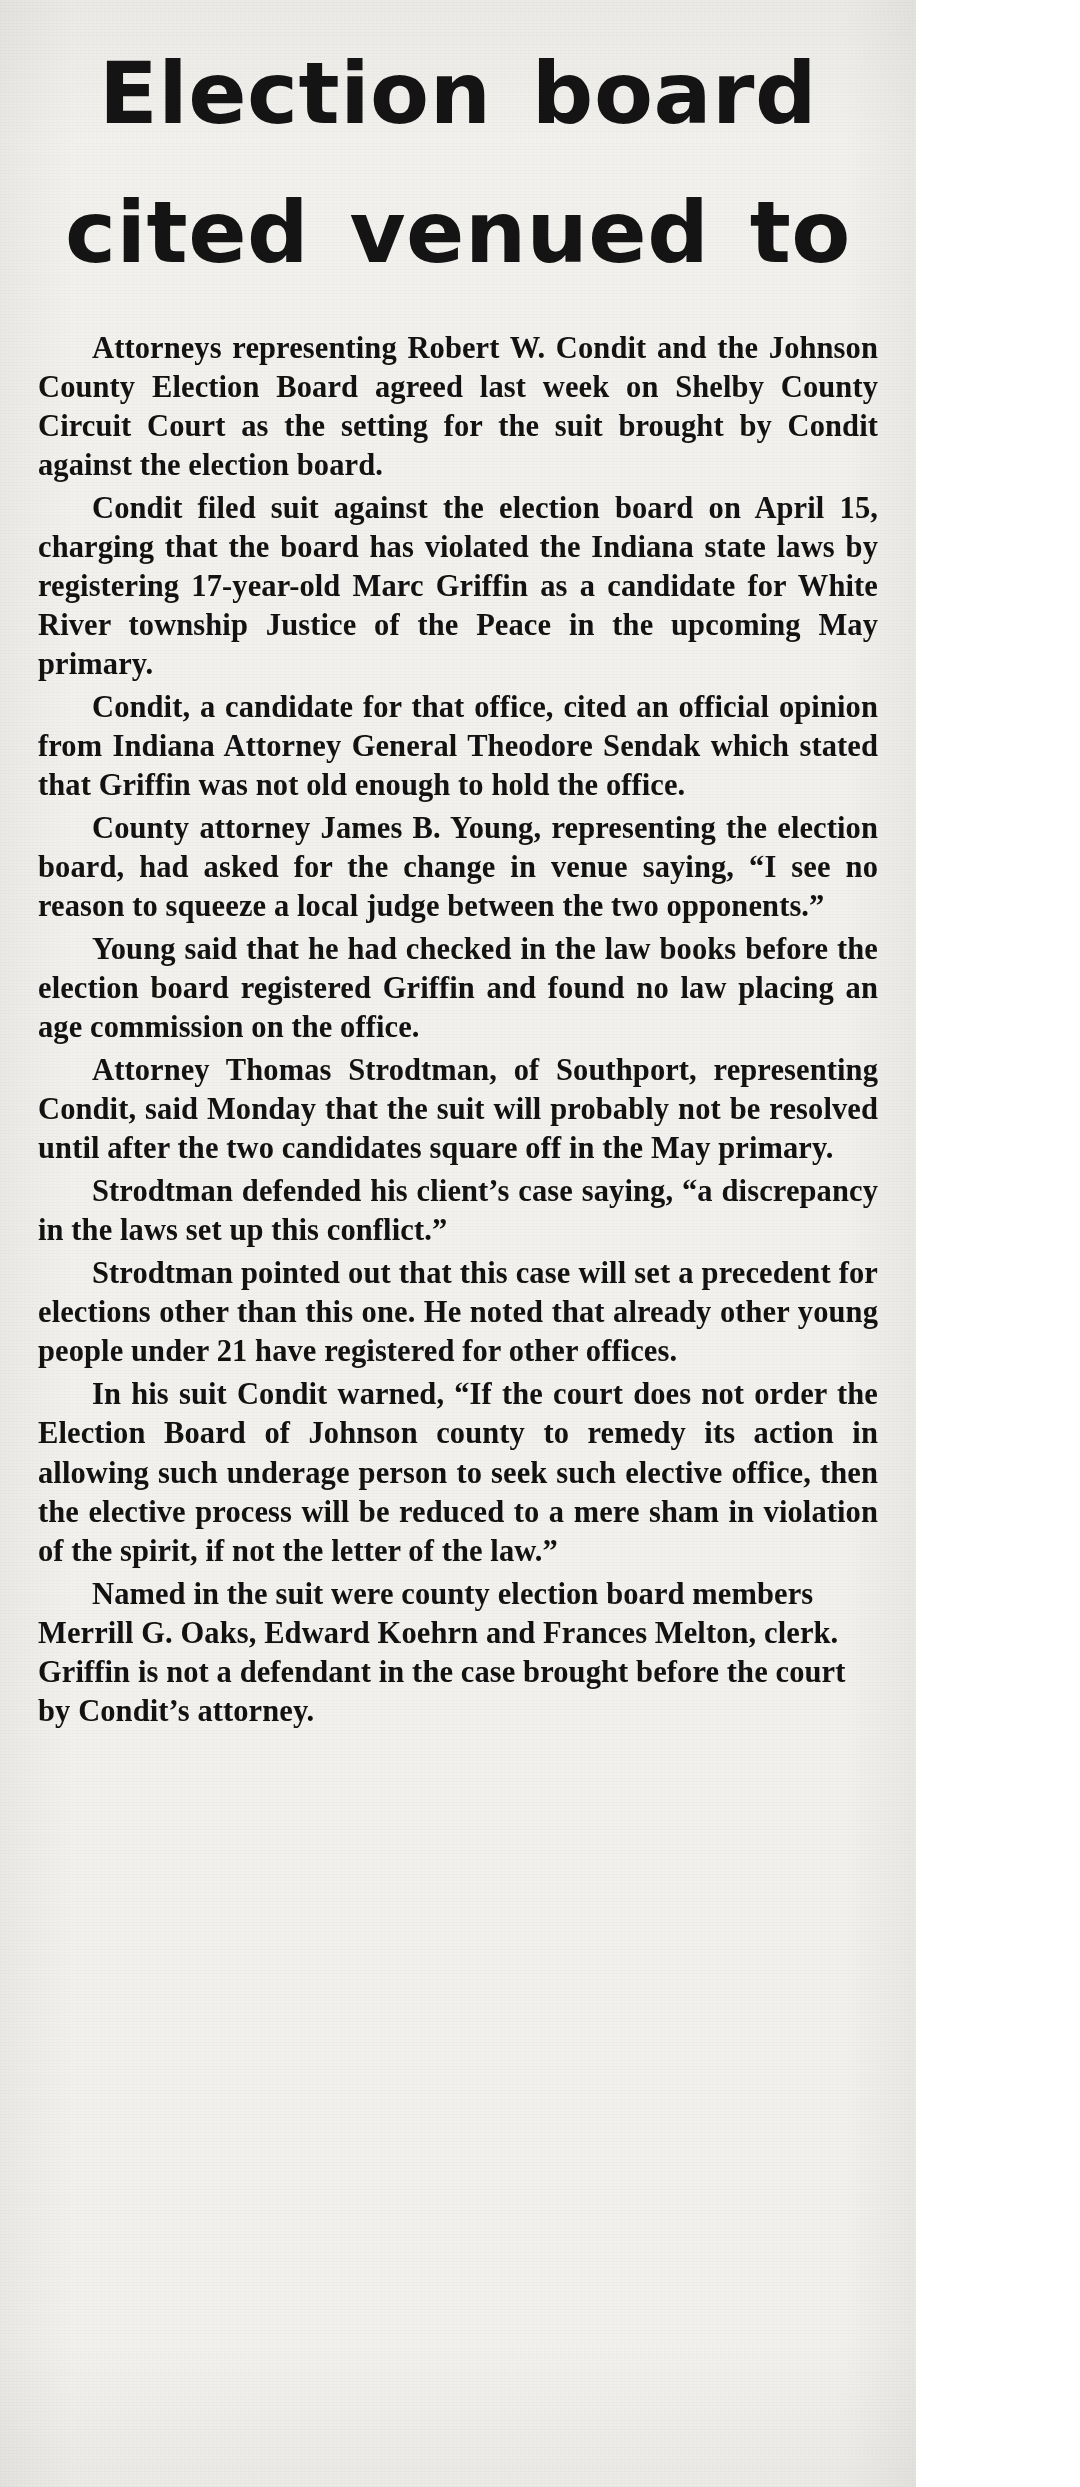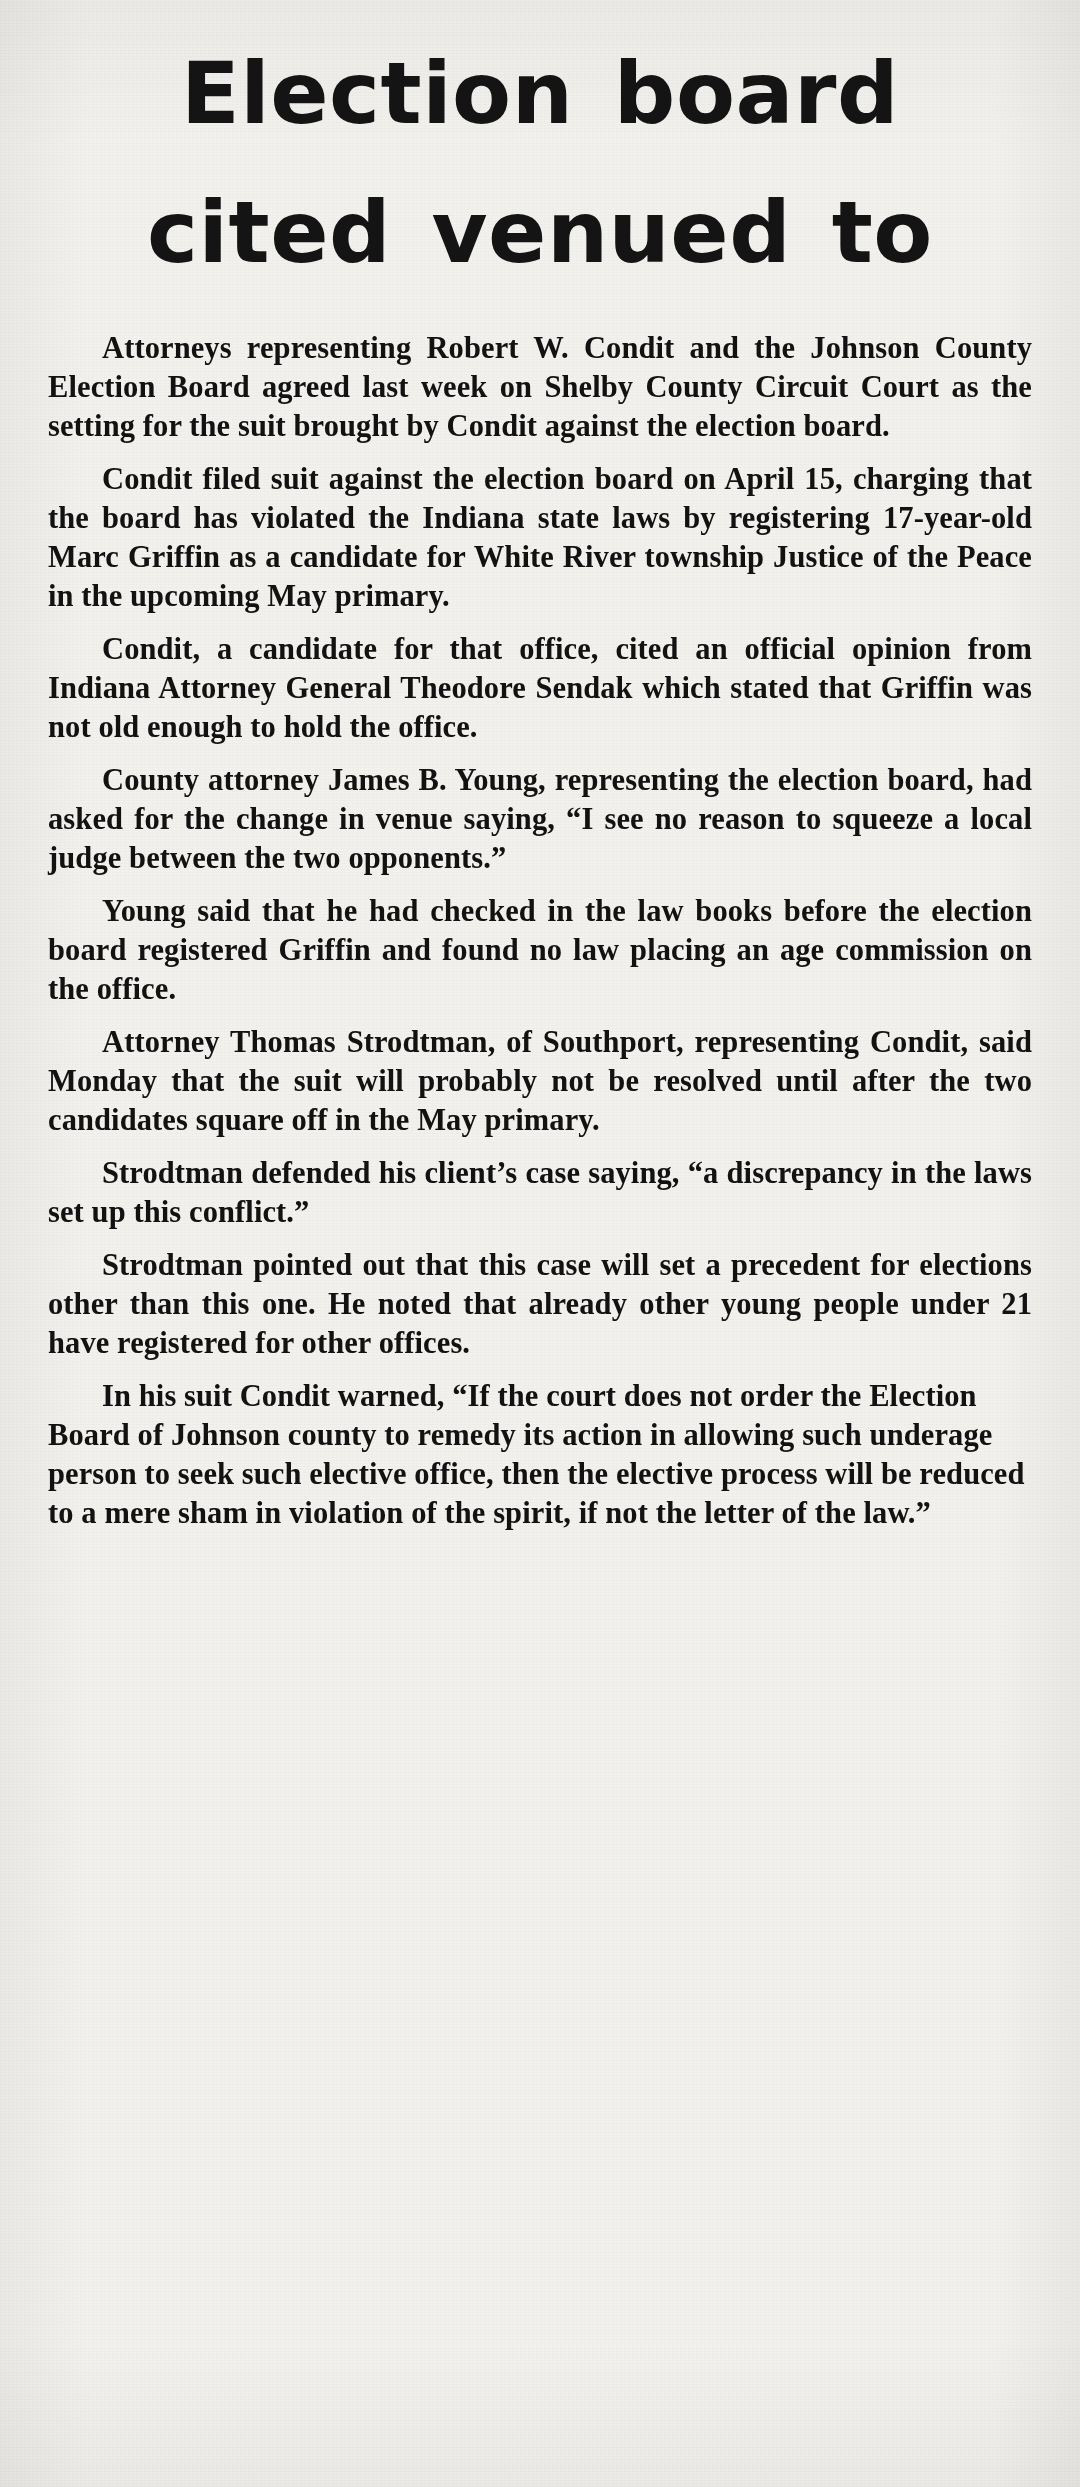--- a/index.html
+++ b/index.html
@@ -8,21 +8,21 @@
     background: #ffffff;
   }
   body {
     width: 1080px;
     height: 2487px;
     overflow: hidden;
     font-family: "Liberation Serif", serif;
   }
   .page {
     position: relative;
-    width: 1080px;
+    width: 916px;
     height: 2487px;
     background: #f2f1ee;
     background-image:
       linear-gradient(90deg, rgba(0,0,0,0.035) 0%, rgba(0,0,0,0) 8%, rgba(0,0,0,0) 92%, rgba(0,0,0,0.04) 100%),
       linear-gradient(180deg, rgba(0,0,0,0.03) 0%, rgba(0,0,0,0) 6%, rgba(0,0,0,0) 94%, rgba(0,0,0,0.03) 100%);
     box-sizing: border-box;
     padding: 0 34px;
   }
   
   .page::before {
@@ -57,21 +57,21 @@
     font-family: "Liberation Serif", serif;
     font-weight: 700;
     font-size: 30.5px;
     line-height: 1.28;
     color: #121212;
     text-align: justify;
     text-justify: inter-word;
     letter-spacing: 0.1px;
   }
   .article p {
-    margin: 14px;
+    margin: 4px;
     text-indent: 54px;
   }
   .article p:last-child {
     text-align: left;
   }
 </style>
 </head>
 <body>
 
 <div class="page">
@@ -84,15 +84,16 @@
   <div class="article">
     <p>Attorneys representing Robert W. Condit and the Johnson County Election Board agreed last week on Shelby County Circuit Court as the setting for the suit brought by Condit against the election board.</p>
     <p>Condit filed suit against the election board on April 15, charging that the board has violated the Indiana state laws by registering 17-year-old Marc Griffin as a candidate for White River township Justice of the Peace in the upcoming May primary.</p>
     <p>Condit, a candidate for that office, cited an official opinion from Indiana Attorney General Theodore Sendak which stated that Griffin was not old enough to hold the office.</p>
     <p>County attorney James B. Young, representing the election board, had asked for the change in venue saying, “I see no reason to squeeze a local judge between the two opponents.”</p>
     <p>Young said that he had checked in the law books before the election board registered Griffin and found no law placing an age commission on the office.</p>
     <p>Attorney Thomas Strodtman, of Southport, representing Condit, said Monday that the suit will probably not be resolved until after the two candidates square off in the May primary.</p>
     <p>Strodtman defended his client’s case saying, “a discrepancy in the laws set up this conflict.”</p>
     <p>Strodtman pointed out that this case will set a precedent for elections other than this one. He noted that already other young people under 21 have registered for other offices.</p>
     <p>In his suit Condit warned, “If the court does not order the Election Board of Johnson county to remedy its action in allowing such underage person to seek such elective office, then the elective process will be reduced to a mere sham in violation of the spirit, if not the letter of the law.”</p>
+    <p>Named in the suit were county election board members Merrill G. Oaks, Edward Koehrn and Frances Melton, clerk. Griffin is not a defendant in the case brought before the court by Condit’s attorney.</p>
   </div>
 
 </div>
 
 </body></html>

